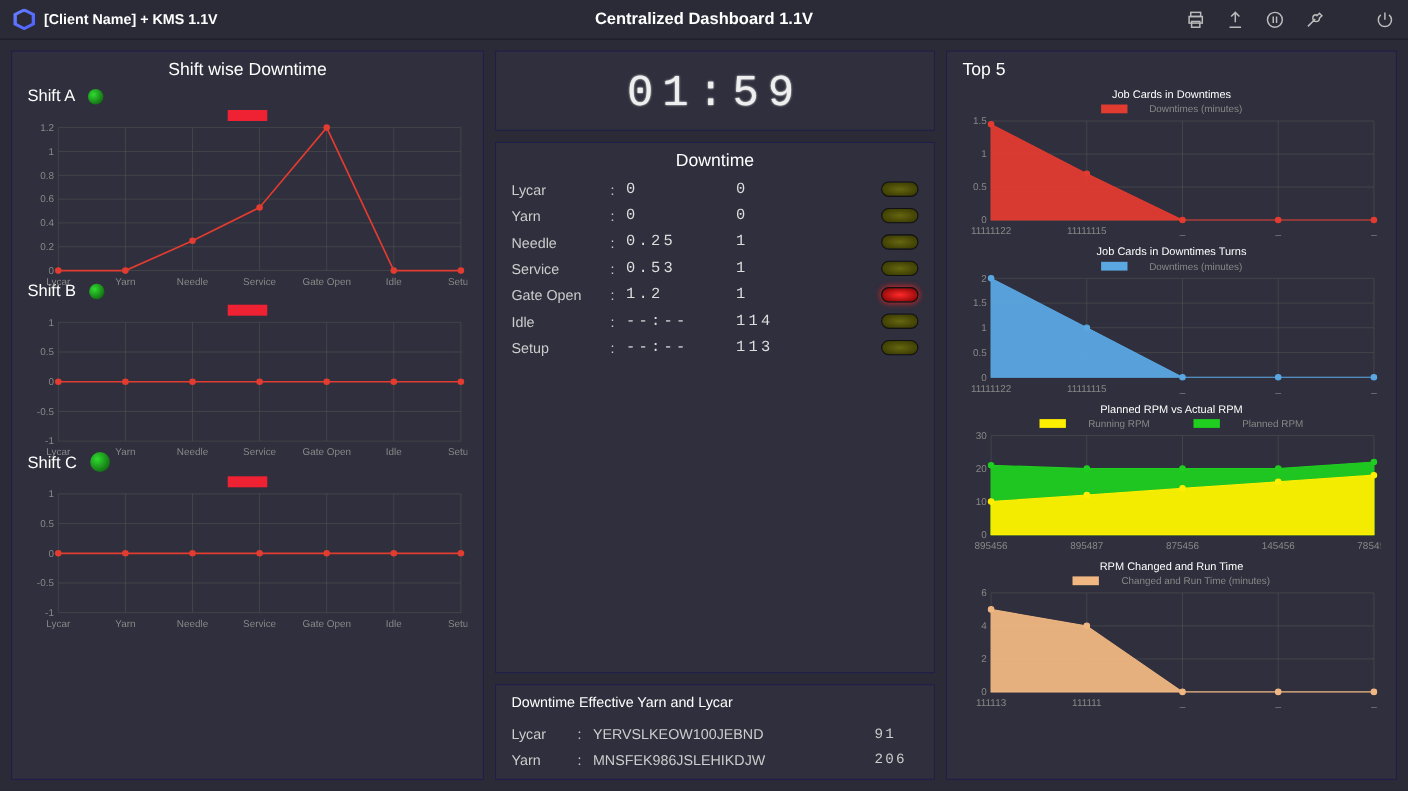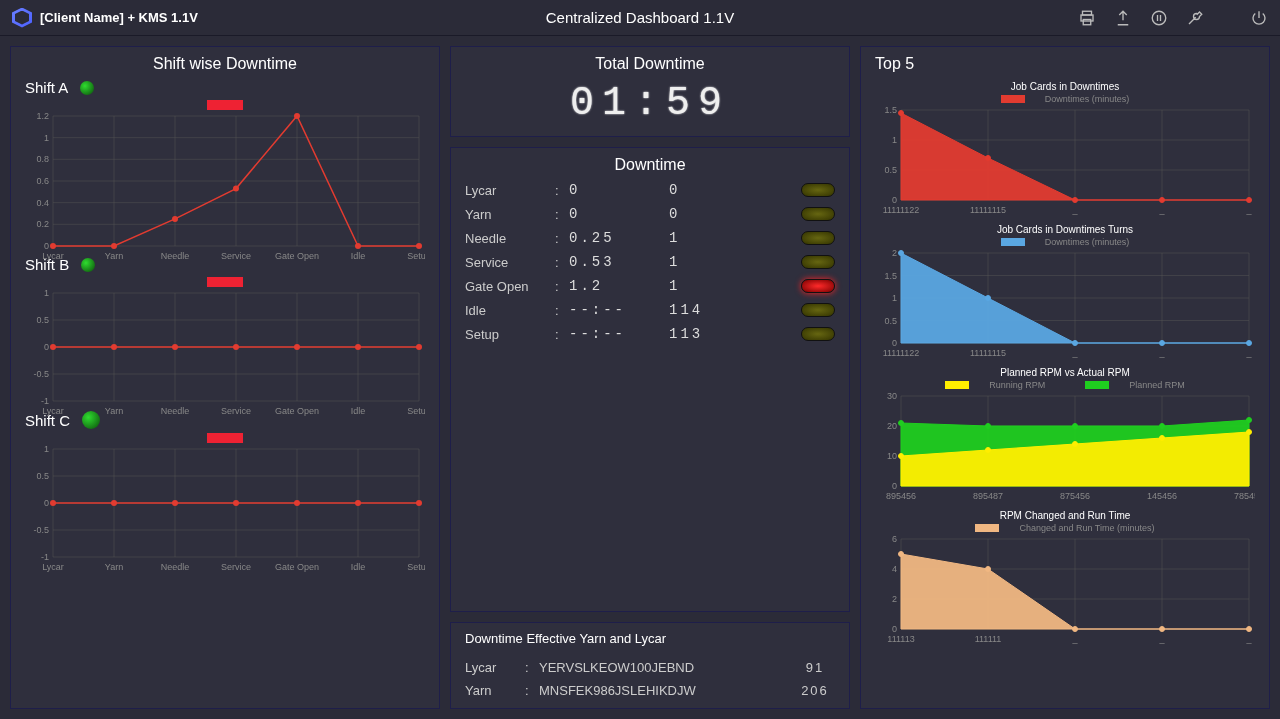--- a/index.html
+++ b/index.html
@@ -2,21 +2,21 @@
 <html><head>
 <meta charset="utf-8">
 <style>
 *{box-sizing:border-box;margin:0;padding:0;font-family:"Segoe UI",Arial,sans-serif}
 html,body{background:#2b2b38;color:#e0e0e0;width:1280px;height:719px;overflow:hidden}
 .topbar{height:36px;background:#2b2b38;border-bottom:1px solid #1a1a28;display:flex;align-items:center;padding:0 12px;gap:10px}
 .logo-wrap{display:flex;align-items:center;gap:8px}
 .logo{width:20px;height:20px;background:linear-gradient(135deg,#6a7fff,#4a5fff);clip-path:polygon(50% 0,100% 25%,100% 75%,50% 100%,0 75%,0 25%);position:relative}
 .logo::after{content:"";position:absolute;inset:3px;background:#2b2b38;clip-path:polygon(50% 0,100% 25%,100% 75%,50% 100%,0 75%,0 25%)}
 .app-title{font-weight:700;font-size:13px;color:#fff}
-.header-center{position:absolute;left:50%;transform:translateX(-50%);font-weight:400;font-size:15px;color:#fff}
+.header-center{position:absolute;left:50%;transform:translateX(-50%);font-weight:700;font-size:15px;color:#fff}
 .topbar-right{margin-left:auto;display:flex;gap:18px;align-items:center}
 .ticon{width:18px;height:18px;stroke:#bbb;stroke-width:1.8;fill:none;cursor:pointer}
 .power{margin-left:28px}
 .main{display:grid;grid-template-columns:430px 400px 1fr;gap:10px;padding:10px;height:calc(100% - 36px)}
 .col{display:flex;flex-direction:column;gap:10px}
 .panel{background:#2f2f3d;border:1px solid #1e1e4a;padding:8px 14px 6px;position:relative}
 .panel-title{text-align:center;font-size:16px;color:#fff;margin-bottom:4px;font-weight:400}
 .shift-label{font-size:15px;color:#fff;display:flex;align-items:center;gap:12px;margin-top:6px}
 .dot{width:18px;height:18px;border-radius:50%;background:radial-gradient(circle at 35% 35%,#2fdc2f,#0a4a0a)}
 .dot.sm{width:14px;height:14px}
@@ -29,21 +29,21 @@
 .dt-colon{width:14px;flex:none}
 .dt-v1{width:100px;font-family:"Courier New",monospace;letter-spacing:3px;color:#ddd;font-size:14px;flex:none}
 .dt-v2{width:60px;font-family:"Courier New",monospace;letter-spacing:3px;color:#ddd;font-size:14px;flex:none}
 .led{width:34px;height:14px;border-radius:7px;background:radial-gradient(ellipse at center,#661,#330);border:1px solid #111;margin-left:auto}
 .led.on{background:radial-gradient(ellipse at center,#ff2a2a,#7a0000);box-shadow:0 0 6px #f22}
 .eff-title{font-size:13px;color:#fff;margin-bottom:10px}
 .eff-row{display:flex;font-size:13px;color:#ccc;padding:4px 0}
 .eff-name{width:60px;flex:none}
 .eff-colon{width:14px;flex:none}
 .eff-val{flex:1}
-.eff-num{width:40px;text-align:center;font-family:Liberation Sans, sans-serif;letter-spacing:2px}
+.eff-num{width:40px;text-align:left;font-family:Liberation Mono, monospace;letter-spacing:2px}
 .top5{font-size:16px;color:#fff;margin-bottom:4px}
 .mini-title{text-align:center;font-size:10px;color:#fff;margin-top:8px}
 .mini-legend{display:flex;justify-content:center;gap:20px;font-size:9px;color:#888;align-items:center;margin:2px 0}
 .swatch{width:24px;height:8px}
 .mini-chart{position:relative;height:110px}
 svg.plot text{font-size:9px;fill:#888}
 </style>
 </head>
 <body>
 
@@ -199,21 +199,20 @@
             <circle cx="211" cy="58" r="3" fill="#e23b30"></circle>
             <circle cx="272" cy="58" r="3" fill="#e23b30"></circle>
             <circle cx="333" cy="58" r="3" fill="#e23b30"></circle>
             <circle cx="394" cy="58" r="3" fill="#e23b30"></circle>
           </svg></div>
     </div>
   </div>
 
   <div class="col">
     <div class="panel">
-      <div class="panel-title">Total Downtime</div>
       <div class="digital">01:59</div>
     </div>
     <div class="panel" style="flex:1">
       <div class="panel-title">Downtime</div>
       <div id="dtrows">
           <div class="downtime-row">
             <span class="dt-name">Lycar</span>
             <span class="dt-colon">:</span>
             <span class="dt-v1">0</span>
             <span class="dt-v2">0</span>

